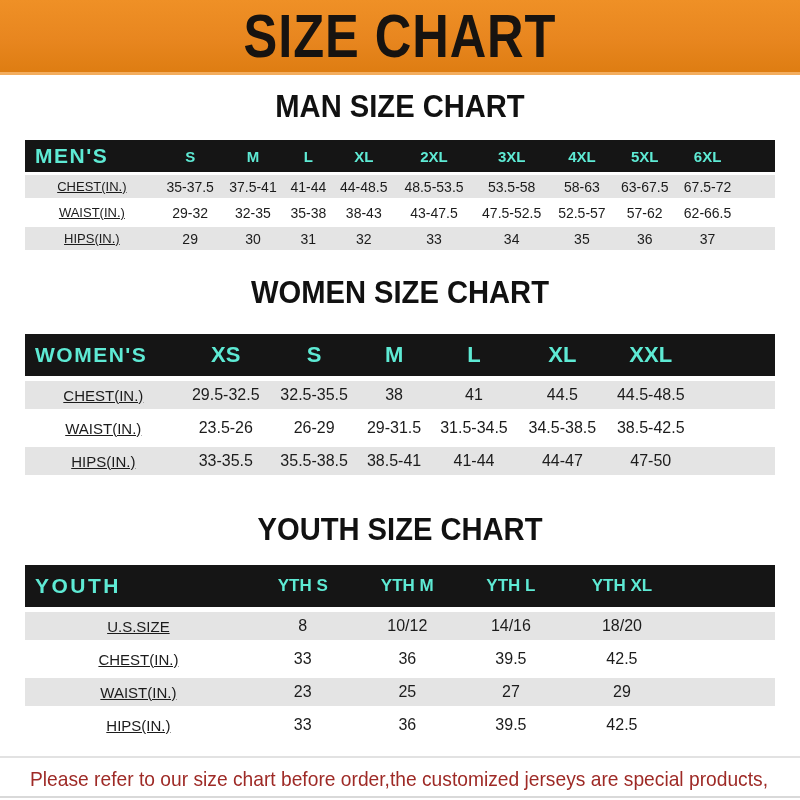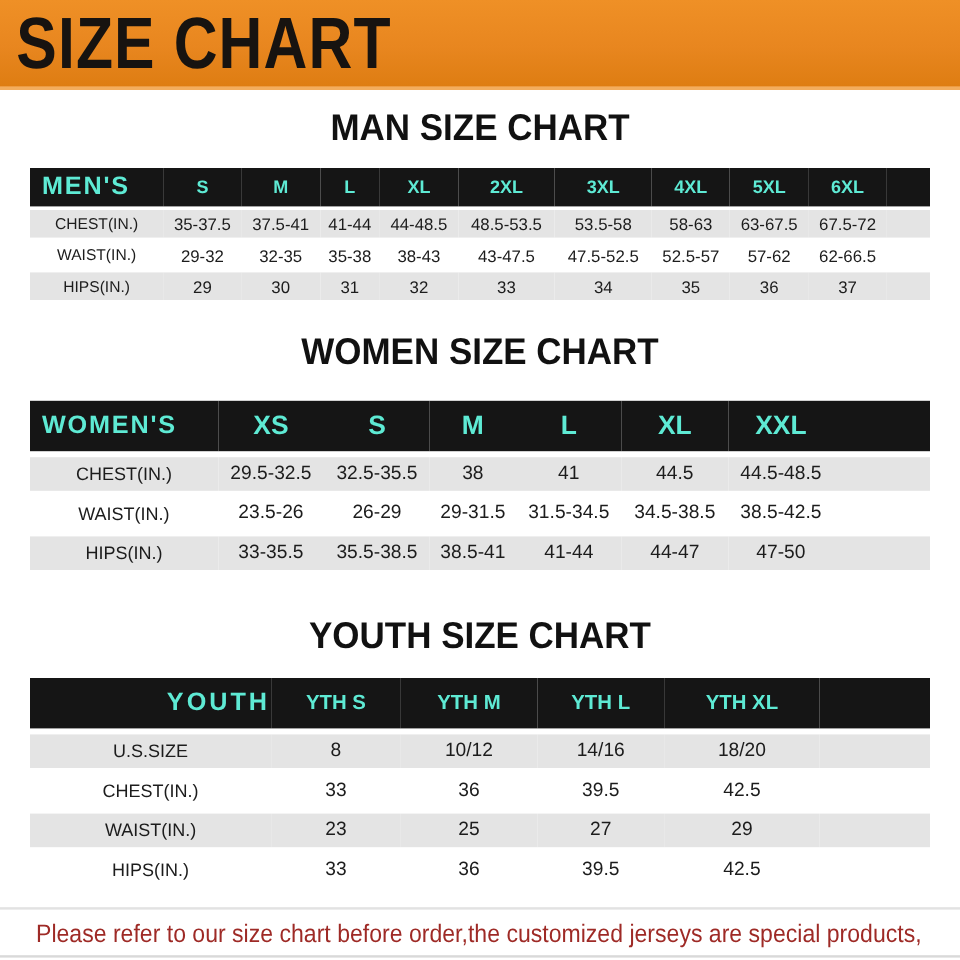--- a/index.html
+++ b/index.html
@@ -11,21 +11,21 @@
     color:#1c1c1c;
     overflow:hidden;
     position:relative;
   }
 
   
   .banner{
     height:72px;
     background:linear-gradient(180deg,#ef9026 0%,#e8861f 55%,#de7d12 100%);
     border-bottom:3px solid #f3ad5e;
-    display:flex;align-items:center;justify-content:flex-start;
+    display:flex;align-items:center;justify-content:center;
   }
   .banner h1{
     margin:0;
     font-size:55px;
     font-weight:bold;
     letter-spacing:1px;
     color:#171310;
     transform:scale(0.92,1.1);
     white-space:nowrap;
   }
@@ -56,26 +56,26 @@
   thead th{
     background:#151515;color:#5eead4;font-weight:bold;
   }
   .section-men   thead th{height:30px;font-size:15px;}
   .section-women thead th{height:40px;font-size:22px;}
   .section-youth thead th{height:40px;font-size:17px;}
   thead th.corner{
     text-align:left;padding-left:10px;
     font-size:21px;letter-spacing:1.5px;white-space:nowrap;
   }
-  .section-youth thead th.corner{letter-spacing:2.5px;text-align:right;}
+  .section-youth thead th.corner{letter-spacing:2.5px;}
 
   tbody tr:nth-child(odd){background:#e4e4e4;}
   tbody tr:nth-child(even){background:#ffffff;}
   tbody th{
-    font-weight:normal;white-space:nowrap;padding:0 6px;
+    font-weight:normal;white-space:nowrap;padding:0 18px;text-decoration:underline;
   }
   .section-men   tbody th{font-size:13px;}
   .section-women tbody th,
   .section-youth tbody th{font-size:15px;}
   .section-men   tbody td,
   .section-men   tbody th{height:21px;font-size:14px;}
   .section-men   tbody th{font-size:13px;}
   .section-women tbody td,
   .section-women tbody th{height:26px;}
   .section-youth tbody td,

